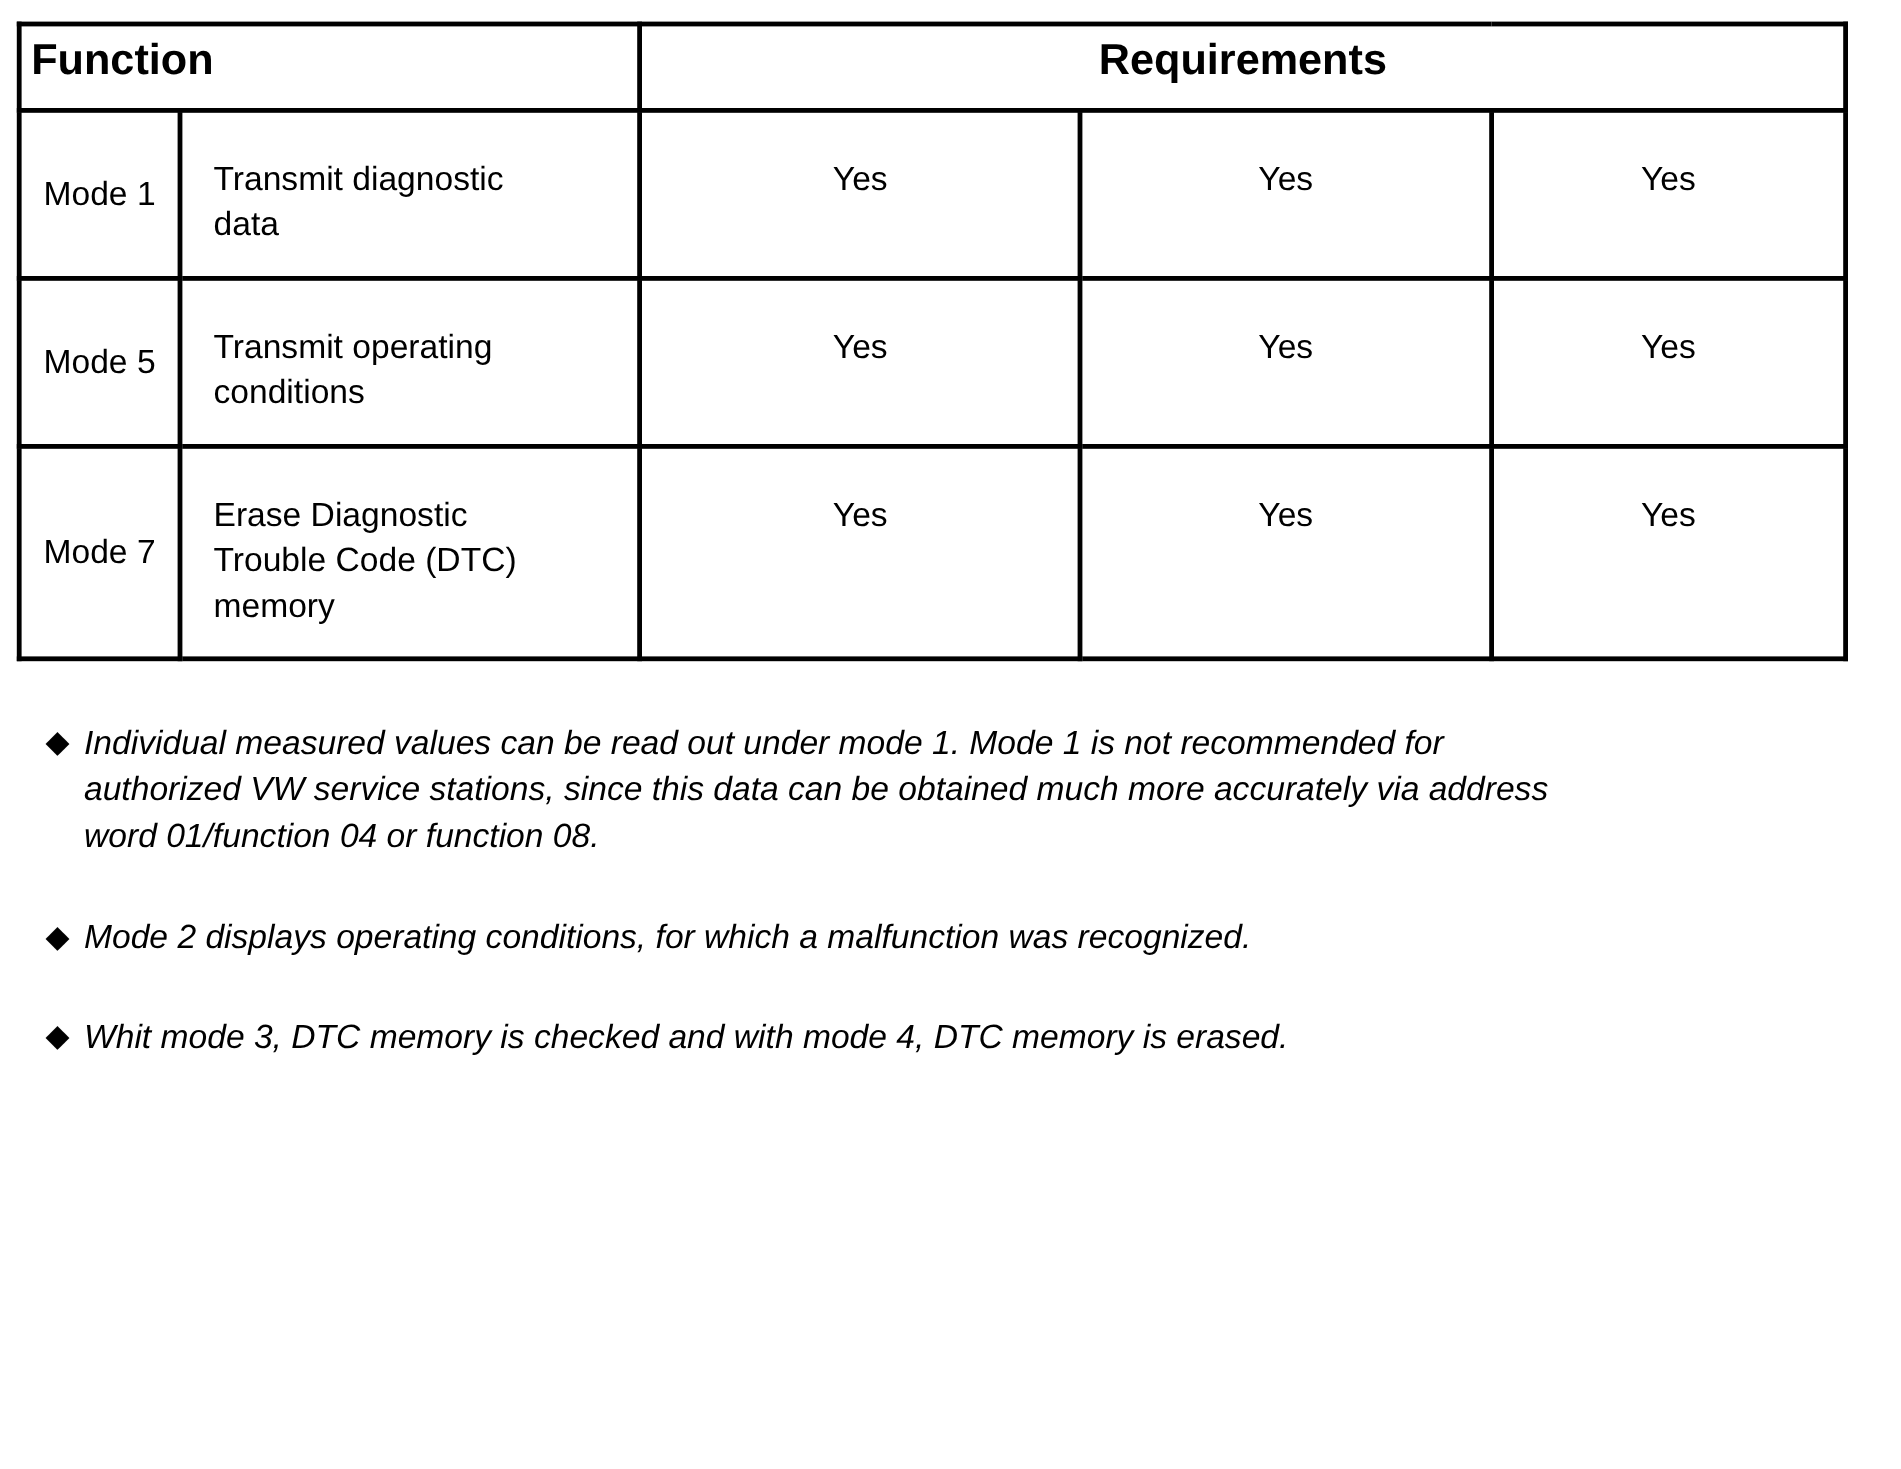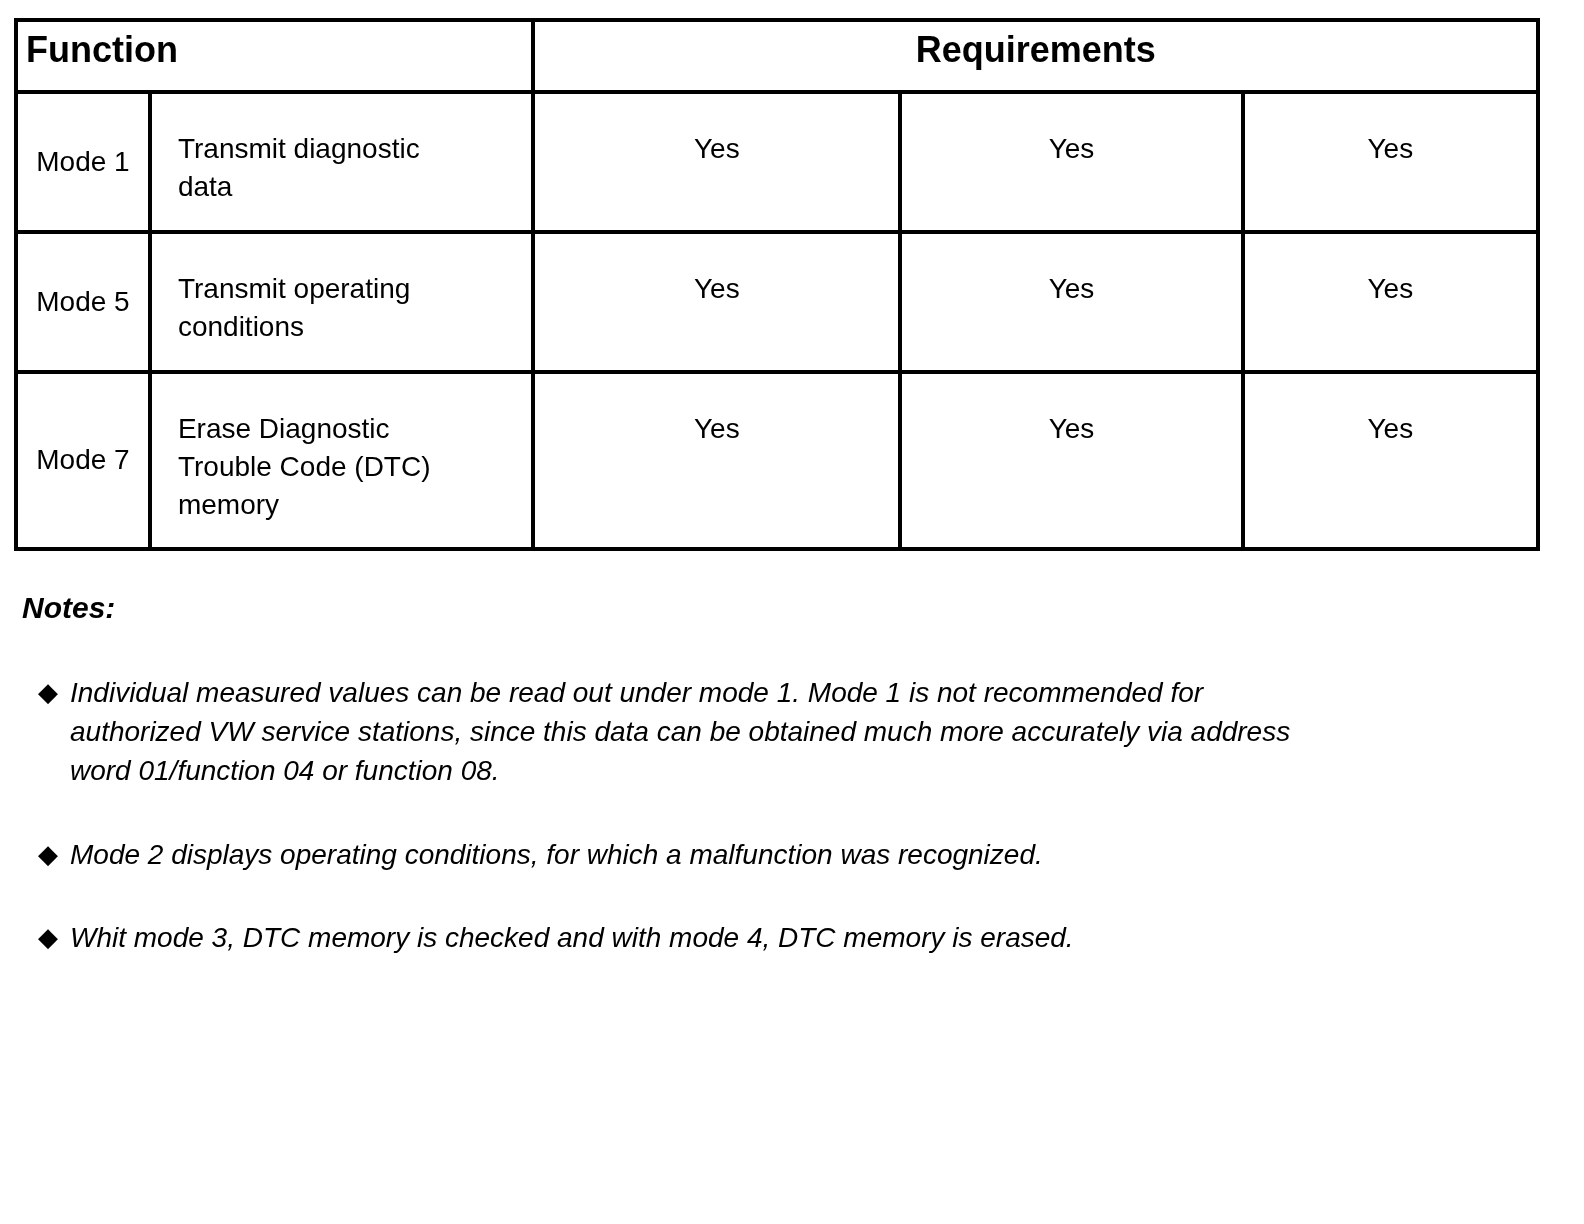--- a/index.html
+++ b/index.html
@@ -136,21 +136,20 @@
         <td class="mode">Mode 7</td>
         <td class="desc">Erase Diagnostic Trouble Code (DTC) memory</td>
         <td class="yes">Yes</td>
         <td class="yes">Yes</td>
         <td class="yes">Yes</td>
       </tr>
     </tbody>
   </table>
 
   <div class="notes">
-    <div class="notes-title">Notes:</div>
     <div class="note-list">
       <div class="note-item">
         <span class="bullet">◆</span>
         <span class="note-text">Individual measured values can be read out under mode 1. Mode 1 is not recommended for authorized VW service stations, since this data can be obtained much more accurately via address word 01/function 04 or function 08.</span>
       </div>
       <div class="note-item">
         <span class="bullet">◆</span>
         <span class="note-text">Mode 2 displays operating conditions, for which a malfunction was recognized.</span>
       </div>
       <div class="note-item">

